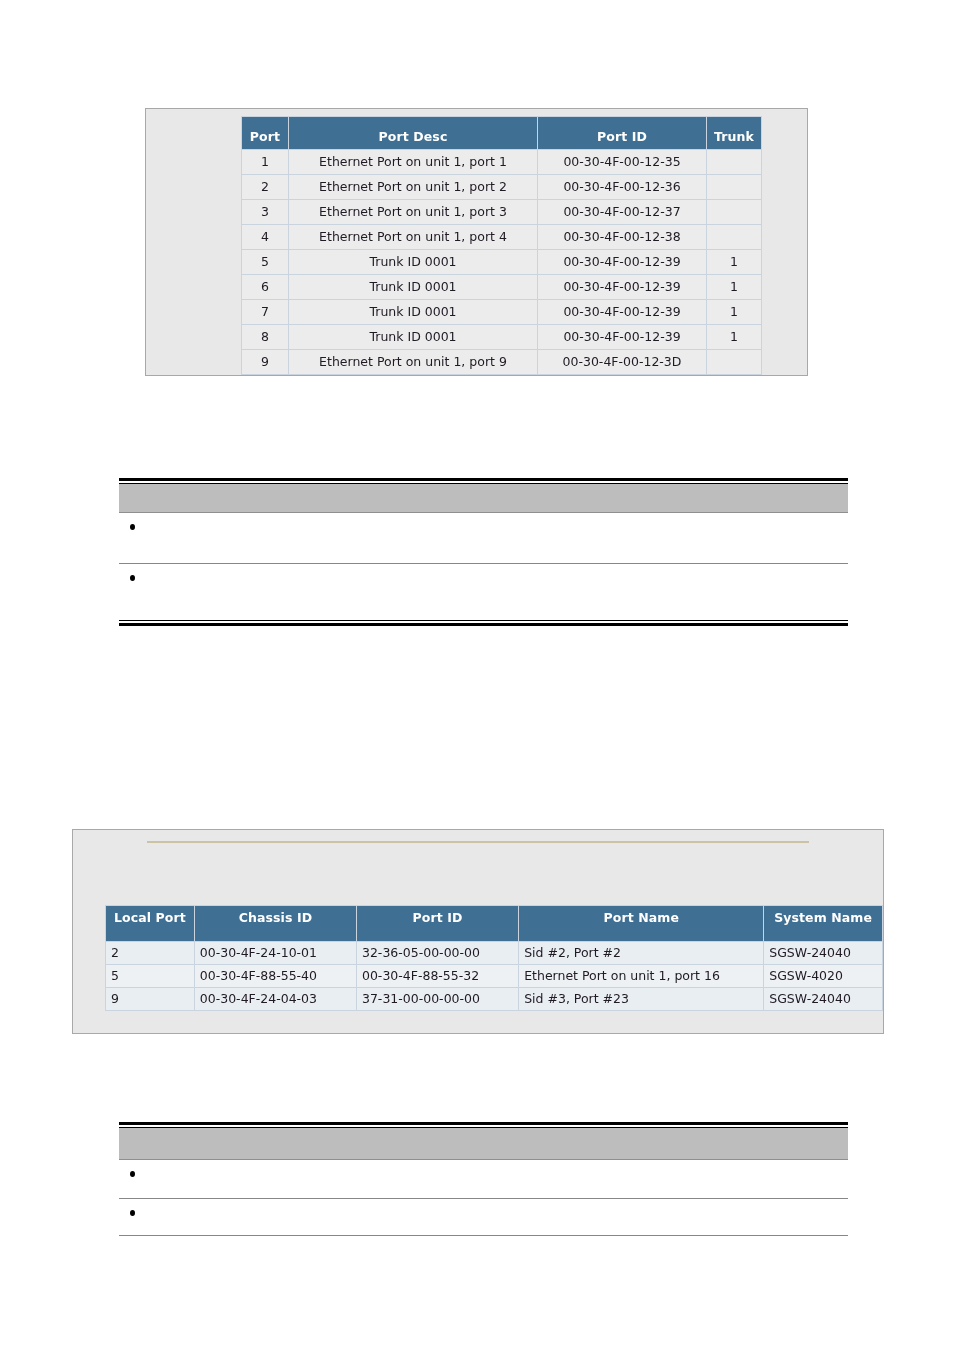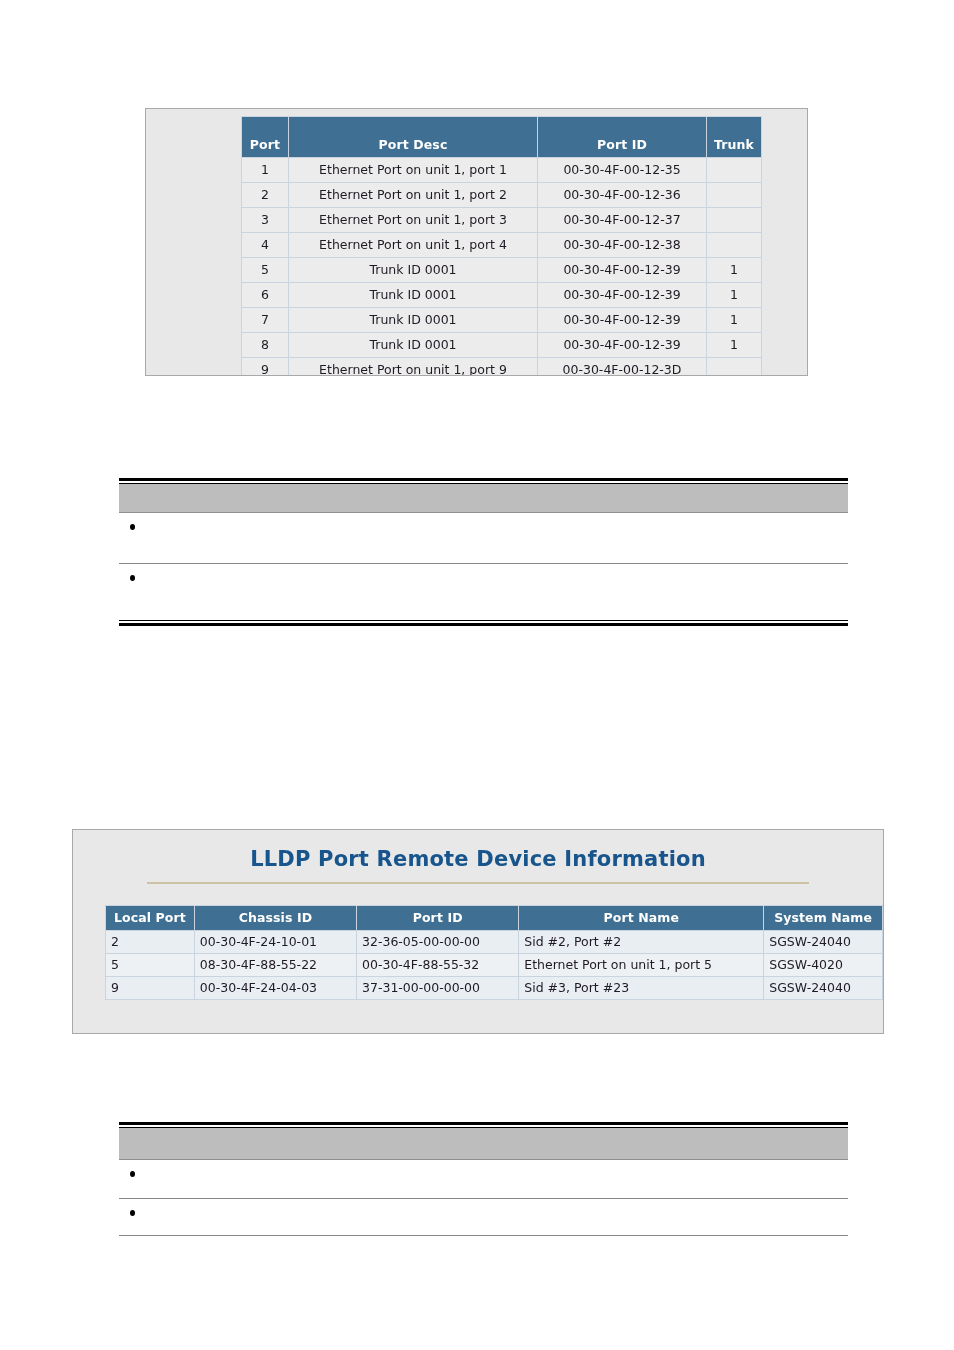--- a/index.html
+++ b/index.html
@@ -45,21 +45,21 @@
     font-family: "DejaVu Sans", sans-serif;
     font-size: 12.5px;
     color: #222;
     background: #c9d4de;
   }
   table.grid th {
     background: #3f7093;
     color: #ffffff;
     font-weight: bold;
     font-size: 12.5px;
-    padding: 20px 4px 5px 4px;
+    padding: 12px 4px 5px 4px;
     text-align: center;
     white-space: nowrap;
     letter-spacing: .1px;
   }
   table.grid td {
     background: #ececec;
     padding: 4px 5px 5px 5px;
     white-space: nowrap;
     color: #201a24;
   }
@@ -97,21 +97,21 @@
   }
   .title-rule {
     height: 2px;
     background: #cbc3a4;
     margin: 11px 74px 0 74px;
   }
   #panel-lldp .tbl-wrap {
     left: 32px;
     top: 75px;
   }
-  #tbl-lldp th { padding: 4px 4px 5px 4px; }
+  #tbl-lldp th { padding: 4px 4px 16px 4px; }
   #tbl-lldp td {
     text-align: left;
     padding: 3px 5px 4px 5px;
     background: #e9eef3;
   }
   #tbl-lldp tr:nth-child(even) td { background: #eef1f4; }
   #tbl-lldp .c-lport { width: 78px; }
   #tbl-lldp .c-chas  { width: 152px; }
   #tbl-lldp .c-pid   { width: 152px; }
   #tbl-lldp .c-pname { width: 235px; }
@@ -263,21 +263,20 @@
   </div>
   <div class="rule-hair"></div>
   <div class="bullet-row r2">
     <div class="cellpad" style="padding-top:6px;"></div>
   </div>
   <div class="rule-thin-black"></div>
   <div class="rule-thick" style="margin-top:2px;"></div>
 </div>
 
 <div class="shot" id="panel-lldp">
-  <div class="panel-title">LLDP Port Remote Device Information</div>
   <div class="title-rule"></div>
 
   <div class="tbl-wrap">
     <table class="grid" id="tbl-lldp">
       <thead>
         <tr>
           <th class="c-lport">Local Port</th>
           <th class="c-chas">Chassis ID</th>
           <th class="c-pid">Port ID</th>
           <th class="c-pname">Port Name</th>
@@ -287,23 +286,23 @@
       <tbody>
         <tr>
           <td class="c-lport">2</td>
           <td class="c-chas">00-30-4F-24-10-01</td>
           <td class="c-pid">32-36-05-00-00-00</td>
           <td class="c-pname">Sid #2, Port #2</td>
           <td class="c-sname">SGSW-24040</td>
         </tr>
         <tr>
           <td class="c-lport">5</td>
-          <td class="c-chas">08-30-4F-88-55-22</td>
+          <td class="c-chas">00-30-4F-88-55-40</td>
           <td class="c-pid">00-30-4F-88-55-32</td>
-          <td class="c-pname">Ethernet Port on unit 1, port 5</td>
+          <td class="c-pname">Ethernet Port on unit 1, port 16</td>
           <td class="c-sname">SGSW-4020</td>
         </tr>
         <tr>
           <td class="c-lport">9</td>
           <td class="c-chas">00-30-4F-24-04-03</td>
           <td class="c-pid">37-31-00-00-00-00</td>
           <td class="c-pname">Sid #3, Port #23</td>
           <td class="c-sname">SGSW-24040</td>
         </tr>
       </tbody>

